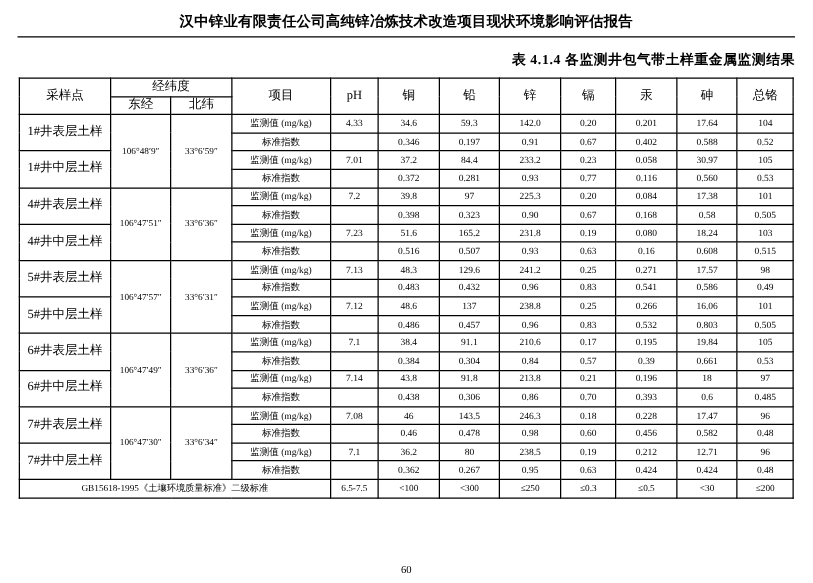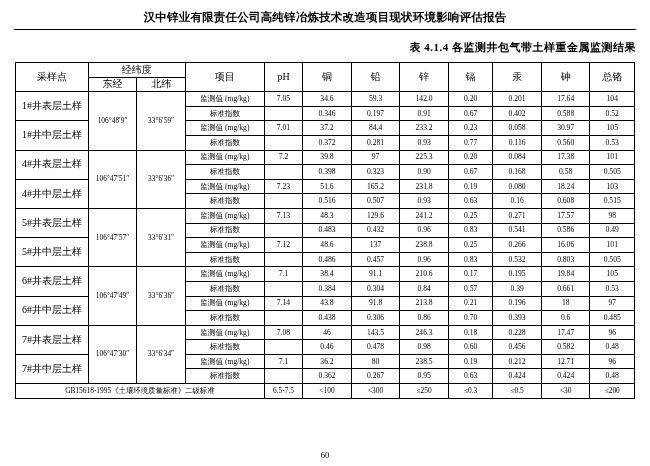--- a/index.html
+++ b/index.html
@@ -128,21 +128,21 @@
         <th>东经</th>
         <th>北纬</th>
       </tr>
     </thead>
     <tbody>
         <tr>
           <td rowspan="2" class="site-cell">1#井表层土样</td>
           <td rowspan="4" class="coord-cell">106°48′9″</td>
           <td rowspan="4" class="coord-cell">33°6′59″</td>
           <td class="item-cell">监测值 (mg/kg)</td>
-          <td>7.05</td>
+          <td>4.33</td>
           <td>34.6</td>
           <td>59.3</td>
           <td>142.0</td>
           <td>0.20</td>
           <td>0.201</td>
           <td>17.64</td>
           <td>104</td>
         </tr>
         <tr>
           <td class="item-cell">标准指数</td>

